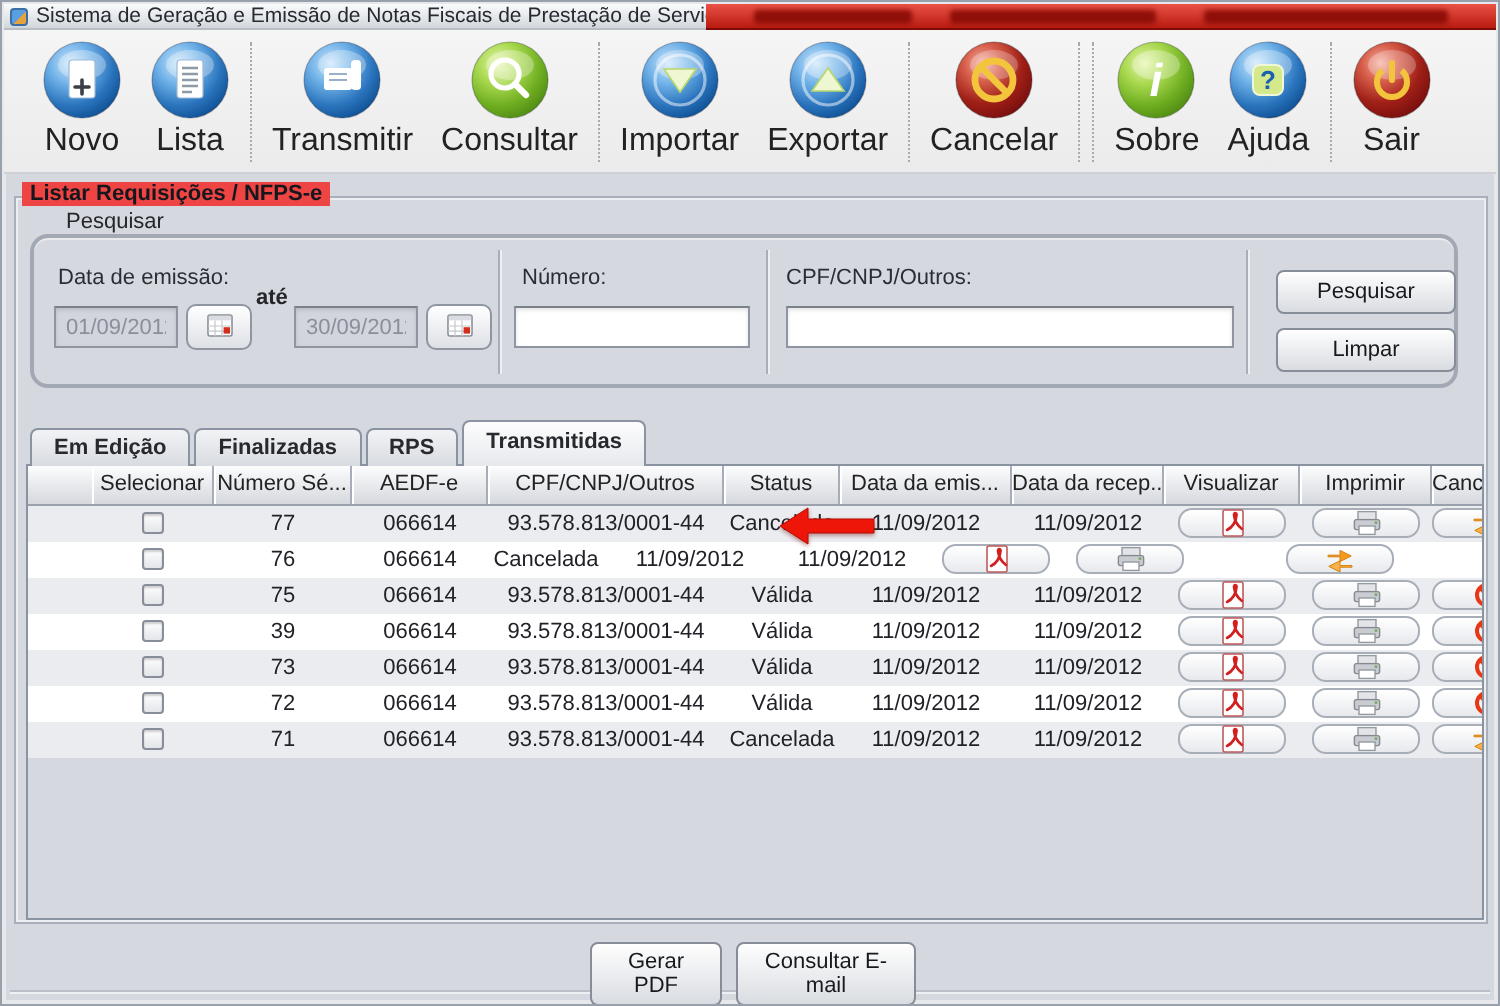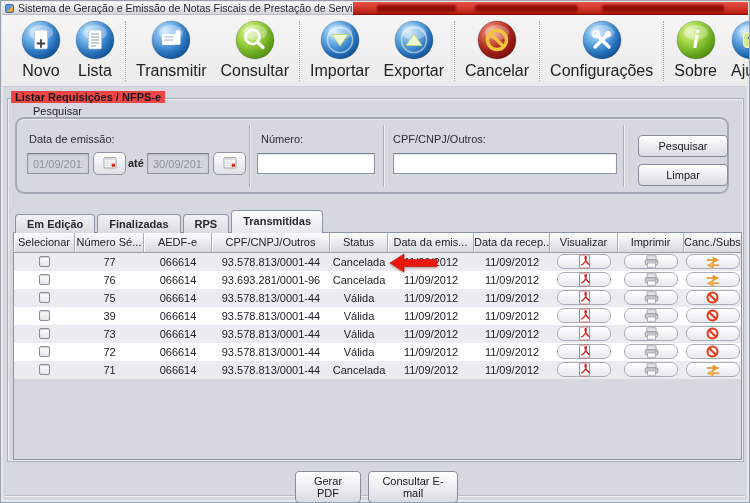--- a/index.html
+++ b/index.html
@@ -37,21 +37,21 @@
   .search-box{position:absolute;left:14px;top:116px;width:714px;height:77px;border:2px solid #a3a9b4;
               border-radius:9px;box-shadow:inset 0 1px 0 #e9ebee;}
   .sb-label{position:absolute;top:14px;color:#2a2d33;white-space:nowrap;text-align:center;}
   .sb-sep{position:absolute;top:6px;height:62px;width:1px;background:#a9aeb8;box-shadow:1px 0 0 #edeff3;}
   .inp{position:absolute;top:34px;height:21px;border:1px solid #8f96a1;border-top-color:#7a818d;
        background:#fff;box-shadow:inset 0 1px 2px rgba(0,0,0,.12);font-size:11px;padding:0 5px;color:#1c1e22;}
   .inp.disabled{background:#d2d5dc;color:#8a8f9b;}
   .cal-btn{position:absolute;top:33px;width:33px;height:23px;border:1px solid #8f96a1;border-radius:5px;
            background:linear-gradient(#ffffff,#dde0e5);display:flex;align-items:center;justify-content:center;
            padding:0;cursor:pointer;}
-  .ate{position:absolute;top:38px;font-weight:700;color:#24262b;text-align:center;}
+  .ate{position:absolute;top:24px;font-weight:700;color:#24262b;text-align:center;}
   .std-btn{position:absolute;border:1px solid #868d99;border-radius:4px;color:#17191d;font-size:11px;
            background:linear-gradient(#fefefe,#d9dce1);box-shadow:inset 0 1px 0 #fff;cursor:pointer;}
   .search-btn{left:621px;top:16px;width:90px;height:22px;}
   .clear-btn{left:621px;top:45px;width:90px;height:22px;}
 
   
   .tabs{position:absolute;left:14px;top:209px;height:23px;display:flex;align-items:flex-end;z-index:3;}
   .tab{height:19px;line-height:18px;padding:0 11px;margin-right:2px;font-weight:700;color:#26292e;
        border:1px solid #8a93a2;border-bottom:none;border-radius:4px 4px 0 0;
        background:linear-gradient(#f2f3f5,#d8dbe0);cursor:pointer;}
@@ -60,21 +60,21 @@
   
   .table{position:absolute;left:12px;top:231px;width:729px;height:228px;border:1px solid #8a93a2;
          background:#d5d8df;z-index:2;}
   .thead{display:flex;height:20px;background:linear-gradient(#fdfdfe,#d5d8dd);border-bottom:1px solid #9aa1ad;}
   .th{line-height:19px;text-align:center;color:#222;border-right:1px solid #a7adb8;box-shadow:inset 1px 0 0 #fff;
       overflow:hidden;white-space:nowrap;}
   .th:last-child{border-right:none;}
   .tr{display:flex;height:18px;background:#fff;}
   .tr.stripe{background:#eaecef;}
   .td{line-height:18px;text-align:center;overflow:hidden;white-space:nowrap;color:#202227;}
-  .c0{width:61px;}.c1{width:69px;}.c2{width:68px;}.c3{width:118px;}.c4{width:58px;}
+  .c0{width:61px;margin-left:32px;}.c1{width:69px;}.c2{width:68px;}.c3{width:118px;}.c4{width:58px;}
   .c5{width:86px;}.c6{width:76px;}.c7{width:68px;}.c8{width:66px;}.c9{flex:1;}
   .checkbox{display:inline-block;width:11px;height:11px;margin-top:3px;border:1px solid #878e99;border-radius:2px;
             background:linear-gradient(#fdfdfd,#e3e6ea);box-shadow:inset 0 1px 1px rgba(0,0,0,.18);cursor:pointer;}
   .cell-btn{width:54px;height:15px;margin:1px auto 0;border:1px solid #a8aeb8;border-radius:7px;
             background:linear-gradient(#ffffff,#e7e9ed);display:flex;align-items:center;justify-content:center;
             padding:0;cursor:pointer;}
   .cell-btn svg{display:block;}
 
   
   .arrow{position:absolute;left:389px;top:252px;z-index:5;filter:drop-shadow(0 1px 1px rgba(110,0,0,.45));}
@@ -202,33 +202,20 @@
           <svg viewBox="0 0 40 40">
             <circle cx="20" cy="20" r="19" fill="url(#gRed)" stroke="rgba(20,0,0,.35)" stroke-width=".6"></circle>
             <ellipse cx="20" cy="12.5" rx="12" ry="7.5" fill="#fff" opacity=".25"></ellipse>
             <circle cx="20" cy="20" r="9.5" fill="none" stroke="#f2c53d" stroke-width="3.4"></circle>
             <path d="M13.6 13.6L26.4 26.4" stroke="#f2c53d" stroke-width="3.4"></path>
           </svg>
         </span>
     <span class="tb-label">Cancelar</span>
   </div>
 <div class="tb-sep"></div>
-  <div class="tb-item">
-    <span class="tb-ic">
-          <svg viewBox="0 0 40 40">
-            <circle cx="20" cy="20" r="19" fill="url(#gBlue)" stroke="rgba(0,0,20,.3)" stroke-width=".6"></circle>
-            <ellipse cx="20" cy="12.5" rx="12" ry="7.5" fill="#fff" opacity=".3"></ellipse>
-            <path d="M13 27L25 15" stroke="#fff" stroke-width="3.4" stroke-linecap="round"></path>
-            <circle cx="26" cy="14" r="3" fill="#fff"></circle>
-            <path d="M27 27L15 15" stroke="#fff" stroke-width="3.4" stroke-linecap="round"></path>
-            <circle cx="14" cy="14" r="3" fill="none" stroke="#fff" stroke-width="2"></circle>
-          </svg>
-        </span>
-    <span class="tb-label">Configurações</span>
-  </div>
 <div class="tb-sep"></div>
   <div class="tb-item">
     <span class="tb-ic">
           <svg viewBox="0 0 40 40">
             <circle cx="20" cy="20" r="19" fill="url(#gGreen)" stroke="rgba(0,20,0,.3)" stroke-width=".6"></circle>
             <ellipse cx="20" cy="12.5" rx="12" ry="7.5" fill="#fff" opacity=".3"></ellipse>
             <text x="20" y="28" text-anchor="middle" font-family="DejaVu Serif, serif" font-size="23" font-style="italic" font-weight="700" fill="#fff">i</text>
           </svg>
         </span>
     <span class="tb-label">Sobre</span>
@@ -352,21 +339,20 @@
                 <path d="M13 10.6H7v2.4L1.4 10.2L7 7.4v2.4h6z" fill="#f7b24a" stroke="#d97f0c" stroke-width=".5"></path>
               </svg>
             </button>
           </div>
   </div>
 
   <div class="tr">
     <div class="td c0"><span class="checkbox"></span></div>
     <div class="td c1">76</div>
     <div class="td c2">066614</div>
-    <div class="td c3">93.693.281/0001-96</div>
     <div class="td c4">Cancelada</div>
     <div class="td c5">11/09/2012</div>
     <div class="td c6">11/09/2012</div>
     <div class="td c7">
             <button class="cell-btn">
               <svg width="15" height="15" viewBox="0 0 15 15">
                 <rect x="2.5" y="1" width="10" height="13" rx="1" fill="#fff" stroke="#c05a5a" stroke-width=".8"></rect>
                 <path d="M4.5 11C7.5 9.5 9 6.5 9.3 3.5C9.4 2.2 7.8 2.2 8 3.6C8.4 6.6 10 9 12 10.5" stroke="#d31f1f" stroke-width="1.3" fill="none" stroke-linecap="round"></path>
               </svg>
             </button>

